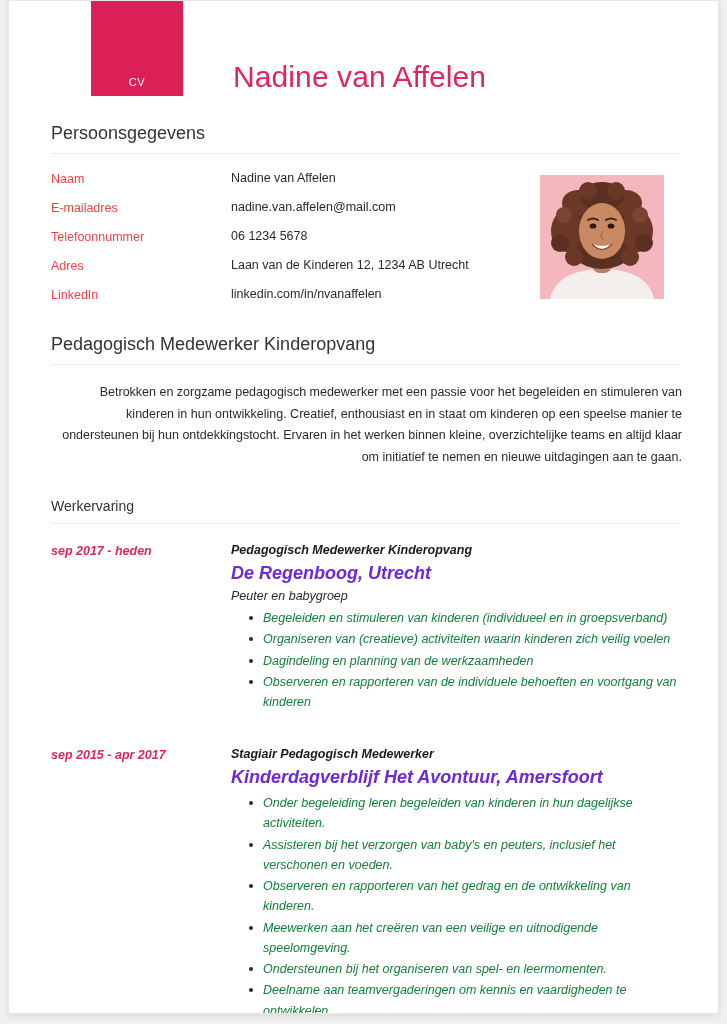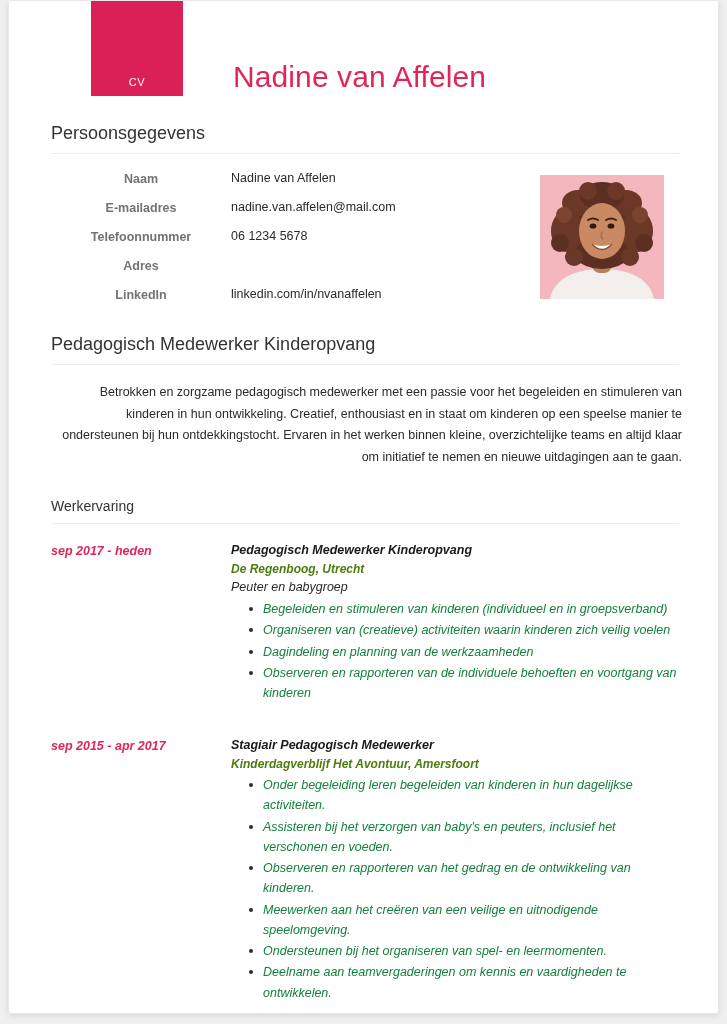--- a/index.html
+++ b/index.html
@@ -77,24 +77,23 @@
   .details { position: relative; }
   .detail-row {
     display: flex;
     align-items: flex-start;
     margin-bottom: 14px;
   }
   .detail-label {
     width: 180px;
     flex: 0 0 180px;
     font-size: 12.5px;
-    font-weight: bold;
-    color: #737373;
+    font-weight: normal;
+    color: #ef4444;
     padding-top: 1px;
-    text-align: center;
   }
   .detail-value {
     font-size: 12.5px;
     color: #2a2a2a;
   }
   .photo {
     position: absolute;
     right: 18px;
     top: 4px;
     width: 124px;
@@ -129,23 +128,23 @@
     line-height: 1.45;
   }
   .entry-body { flex: 1 1 auto; }
   .entry-title {
     font-size: 12.5px;
     font-weight: bold;
     color: #1a1a1a;
     line-height: 1.5;
   }
   .entry-org {
-    font-size: 12px;
+    font-size: 18px;
     font-weight: bold;
-    color: #4d7c0f;
+    color: #6d28d9;
     line-height: 1.5;
   }
   .entry-sub {
     font-size: 12.5px;
     color: #2a2a2a;
     line-height: 1.55;
   }
   .entry-bullets {
     list-style: none;
     margin-top: 2px;
@@ -201,20 +200,21 @@
         <div class="detail-value">nadine.van.affelen@mail.com</div>
       </div>
 
       <div class="detail-row">
         <div class="detail-label">Telefoonnummer</div>
         <div class="detail-value">06 1234 5678</div>
       </div>
 
       <div class="detail-row">
         <div class="detail-label">Adres</div>
+        <div class="detail-value">Laan van de Kinderen 12, 1234 AB Utrecht</div>
       </div>
 
       <div class="detail-row">
         <div class="detail-label">LinkedIn</div>
         <div class="detail-value">linkedin.com/in/nvanaffelen</div>
       </div>
 
       <div class="photo">
         <svg width="124" height="124" viewBox="0 0 124 124">
           <rect x="0" y="0" width="124" height="124" fill="#f3b7bd"></rect>

